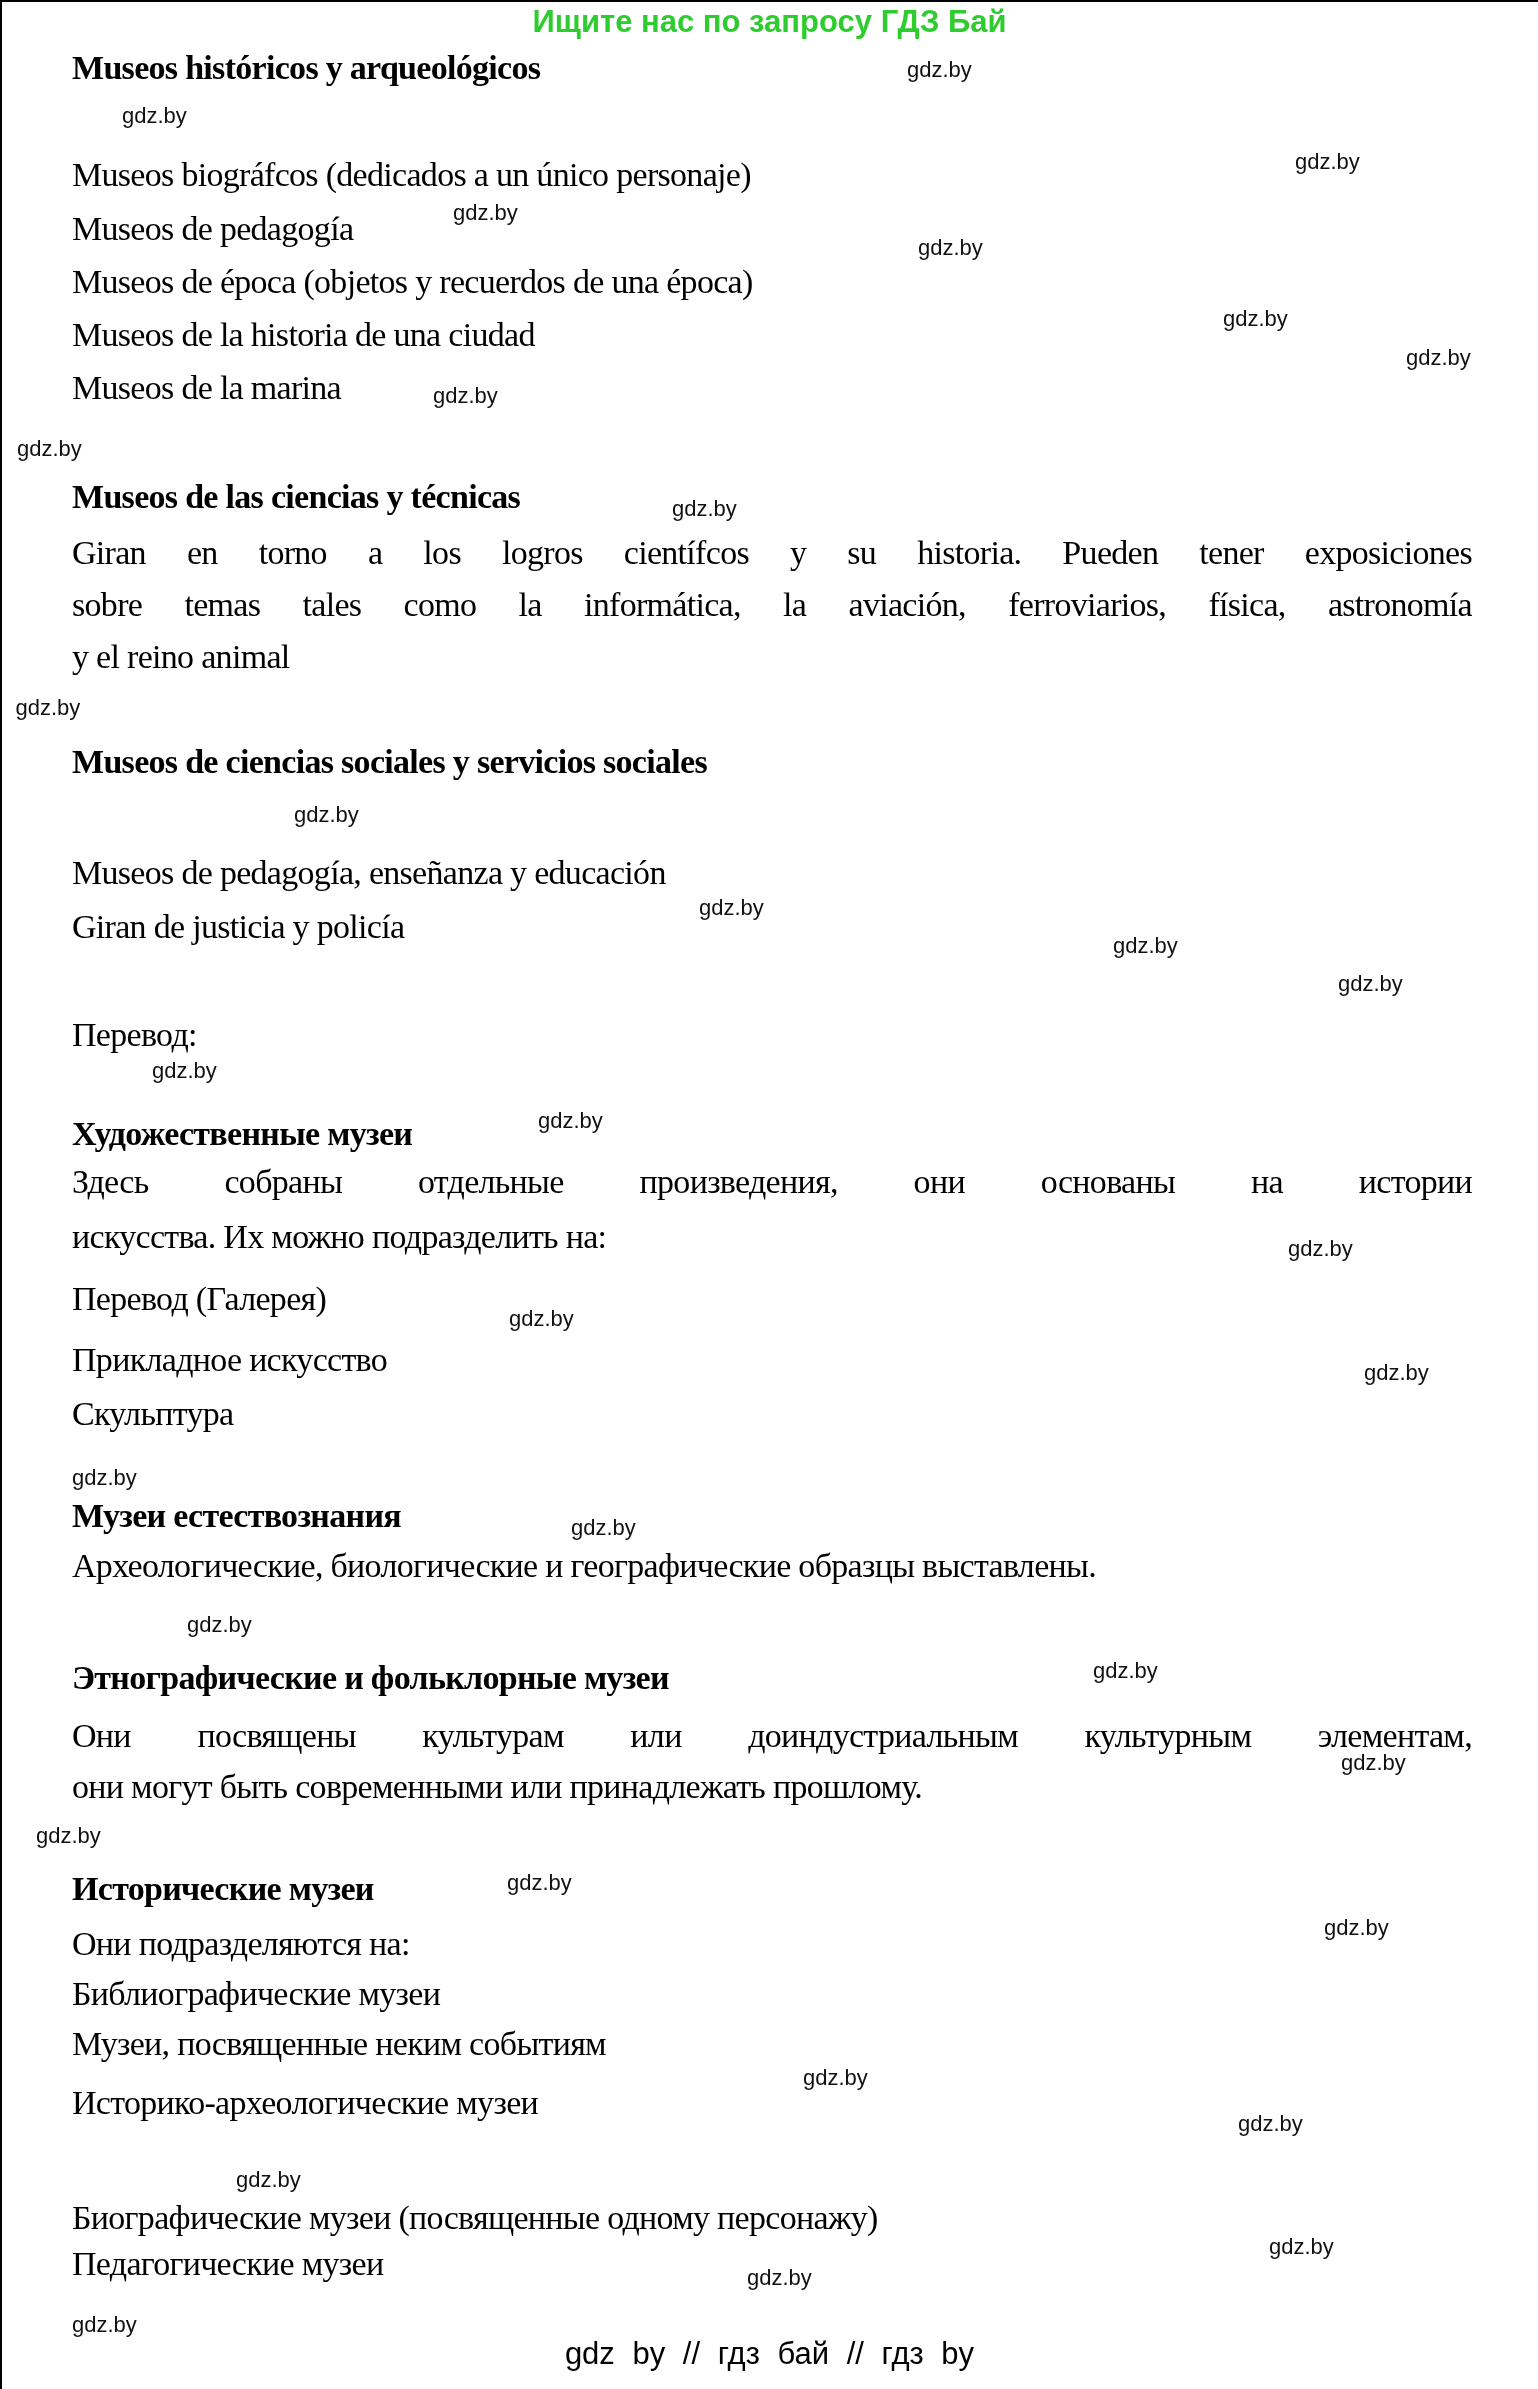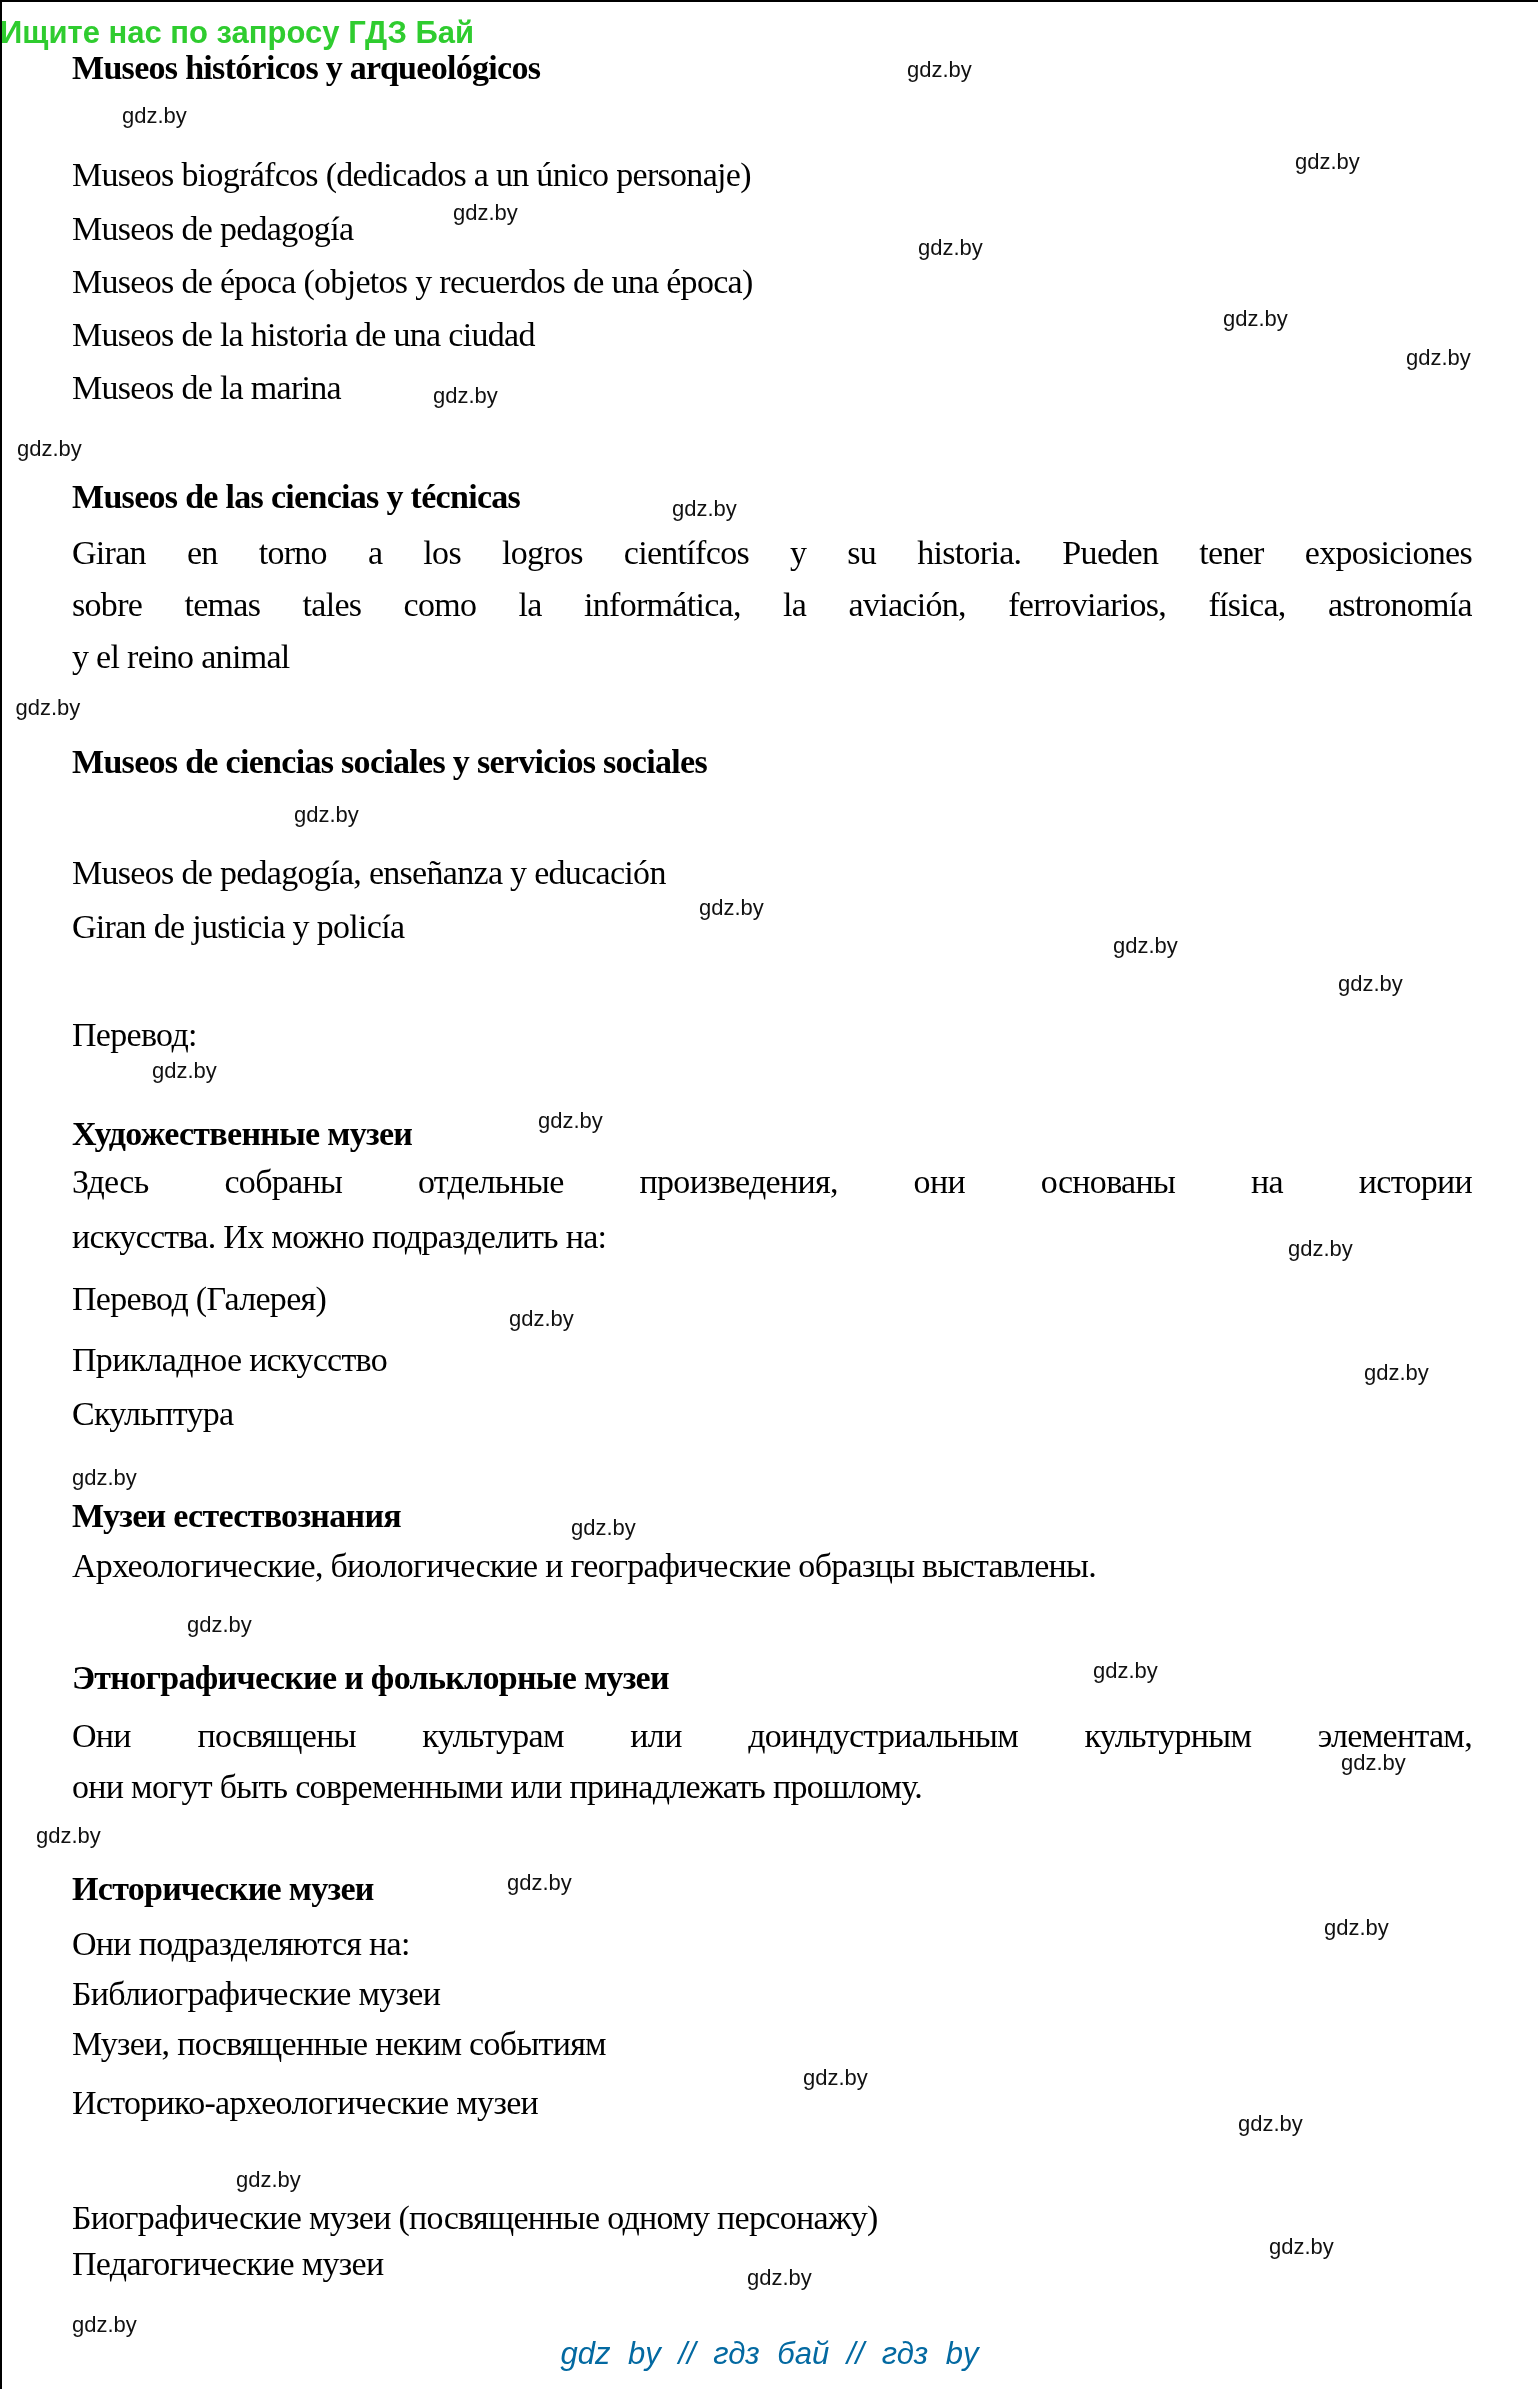--- a/index.html
+++ b/index.html
@@ -9,21 +9,22 @@
     width:1539px;
     height:2389px;
     background:#ffffff;
     overflow:hidden;
     font-family:"Liberation Serif", serif;
     color:#000000;
   }
   .edge-left{position:absolute;left:0;top:0;width:2.2px;height:100%;background:#000;}
   .edge-top{position:absolute;left:0;top:0;width:100%;height:1.5px;background:#000;}
   .banner{
-    position:absolute;top:15px;left:0;width:100%;
+    position:absolute;top:4px;left:0;width:100%;
+    text-align:center;
     font-family:"Liberation Sans", sans-serif;
     font-size:31px;font-weight:bold;
   }
   .ln{
     position:absolute;left:72px;
     height:52px;line-height:52px;
     font-size:34px;
     letter-spacing:-0.7px;
     white-space:nowrap;
   }
@@ -94,21 +95,21 @@
 
   <div class="ln h" style="top:1863px">Исторические музеи</div>
   <div class="ln" style="top:1918px">Они подразделяются на:</div>
   <div class="ln" style="top:1968px">Библиографические музеи</div>
   <div class="ln" style="top:2018px">Музеи, посвященные неким событиям</div>
   <div class="ln" style="top:2077px">Историко-археологические музеи</div>
 
   <div class="ln" style="top:2192px">Биографические музеи (посвященные одному персонажу)</div>
   <div class="ln" style="top:2238px">Педагогические музеи</div>
 
-  <div class="footer" style="color: #0369a1; font-style: italic;">gdz by // гдз бай // гдз by</div>
+  <div class="footer" style="color: #000000;">gdz by // гдз бай // гдз by</div>
 <span class="wm" style="left: 907px; top: 57px; color: rgb(17, 17, 17);">gdz.by</span>
     <span class="wm" style="left: 122px; top: 103px; color: rgb(17, 17, 17);">gdz.by</span>
     <span class="wm" style="left: 1295px; top: 149px; color: rgb(17, 17, 17);">gdz.by</span>
     <span class="wm" style="left: 453px; top: 200px; color: rgb(17, 17, 17);">gdz.by</span>
     <span class="wm" style="left: 918px; top: 235px; color: rgb(17, 17, 17);">gdz.by</span>
     <span class="wm" style="left: 1223px; top: 306px; color: rgb(17, 17, 17);">gdz.by</span>
     <span class="wm" style="left: 1406px; top: 345px; color: rgb(17, 17, 17);">gdz.by</span>
     <span class="wm" style="left: 433px; top: 383px; color: rgb(17, 17, 17);">gdz.by</span>
     <span class="wm" style="left: 17px; top: 436px; color: rgb(17, 17, 17);">gdz.by</span>
     <span class="wm" style="left: 672px; top: 496px; color: rgb(17, 17, 17);">gdz.by</span>

